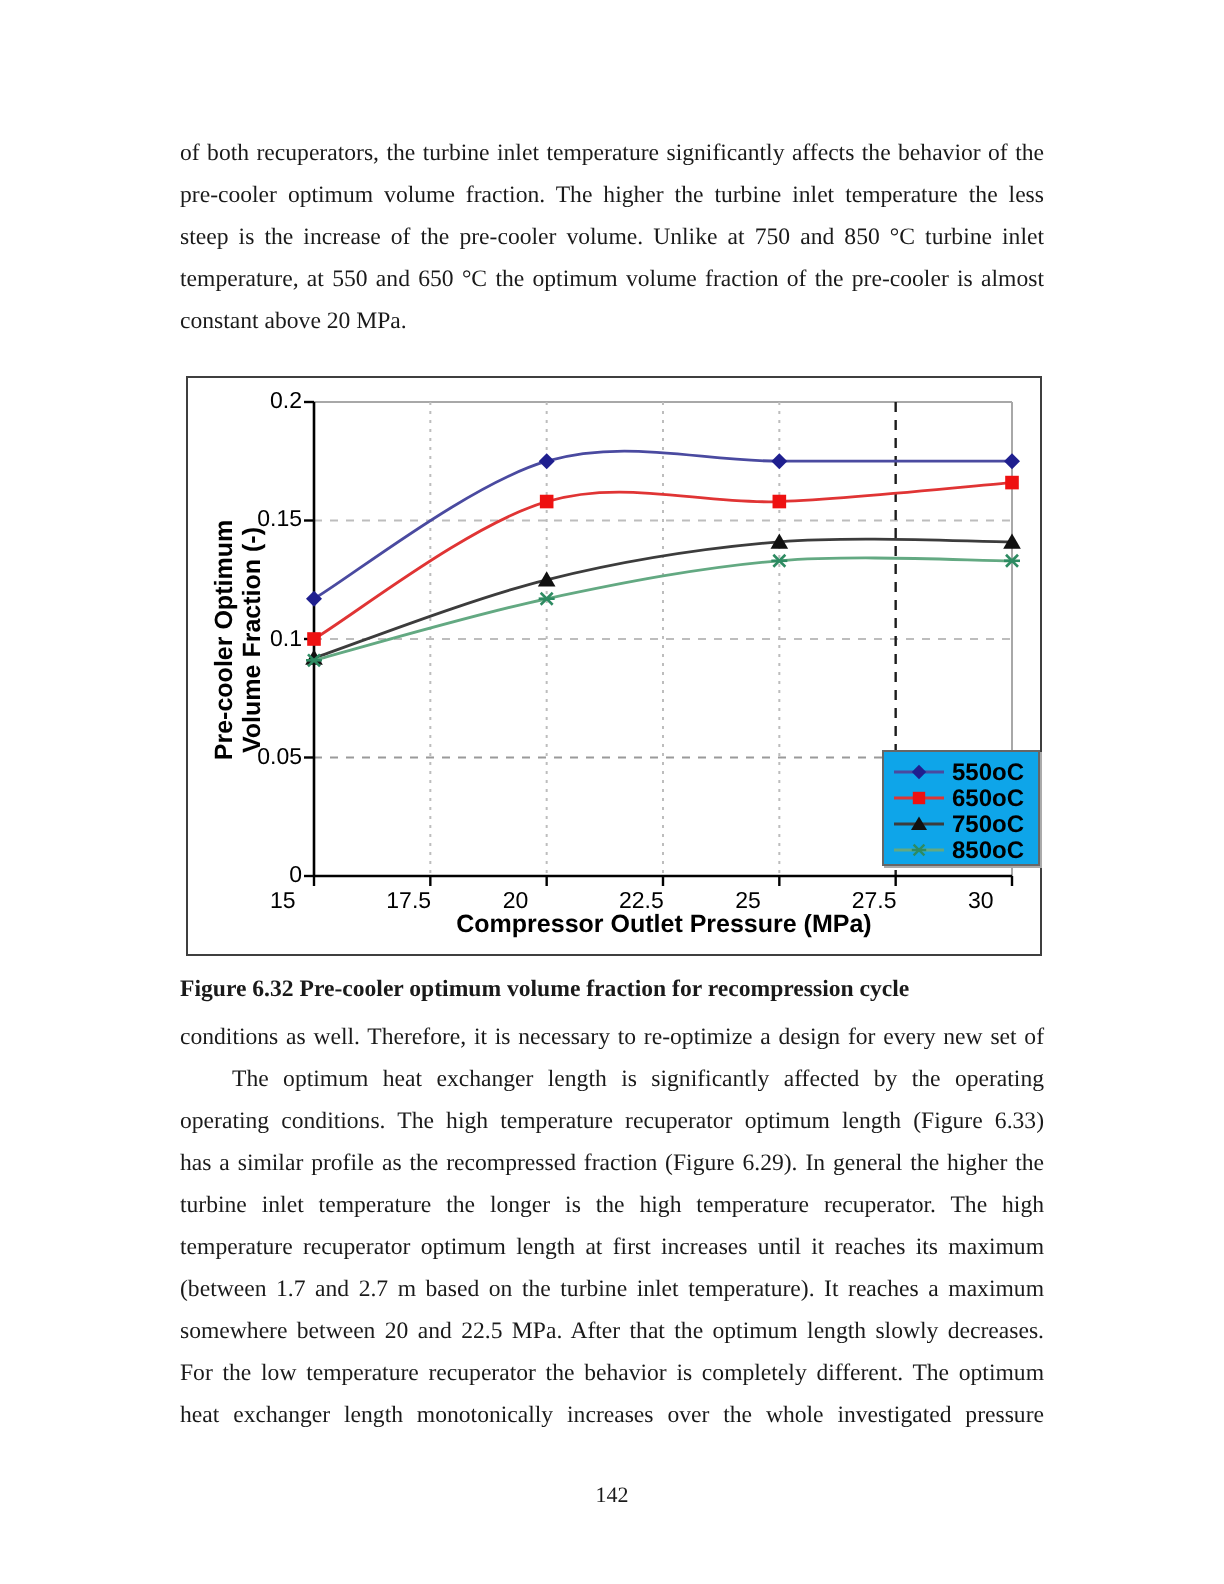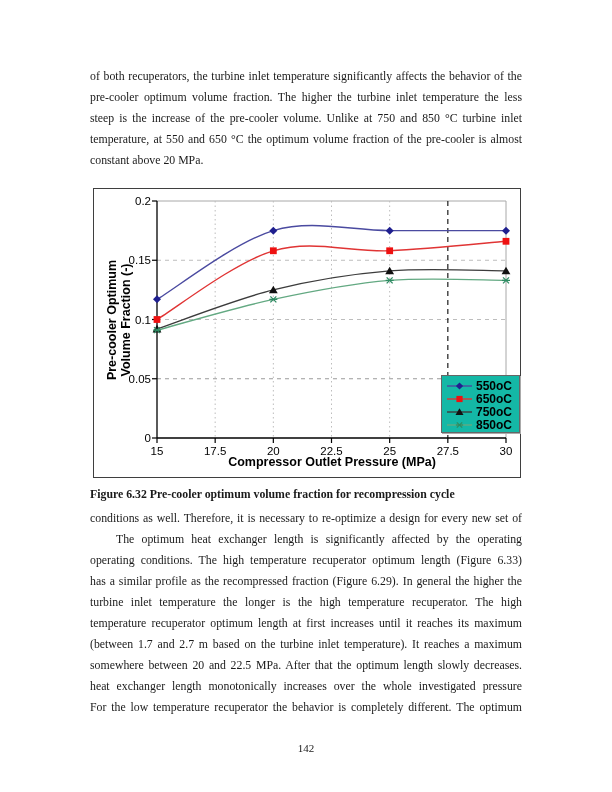--- a/index.html
+++ b/index.html
@@ -18,28 +18,28 @@
   }
   .pagenum{position:absolute;left:0;width:612px;top:742px;text-align:center;font-size:11px;}
   .figurebox{
     position:absolute;left:93px;top:188px;width:428px;height:290px;
     border:1.5px solid #3f3f3f;box-sizing:border-box;background:#fff;
     font-family:"Liberation Sans","DejaVu Sans",sans-serif;
   }
   .figinner{position:absolute;left:0;top:0;width:425px;height:287px;}
   .chart-svg{position:absolute;left:0;top:0;}
   .ytick{position:absolute;width:48px;text-align:right;font-size:11.5px;color:#000;line-height:12px;}
-  .xtick{position:absolute;width:44px;text-align:center;font-size:11.5px;color:#000;line-height:12px;}
+  .xtick{position:absolute;width:44px;font-size:11.5px;color:#000;line-height:12px;}
   .xaxis-title{position:absolute;text-align:center;font-weight:bold;font-size:12.5px;color:#000;}
   .yaxis-title{
     position:absolute;text-align:center;font-weight:bold;font-size:12.5px;line-height:14px;color:#000;
     transform:rotate(-90deg);
   }
   .legend{
-    position:absolute;background:#14b8a6;border:1.2px solid #666;
+    position:absolute;background:#0ea5e9;border:1.2px solid #666;
     box-shadow:1px 1px 0 #aaa;padding:3px 5px 2px 4px;box-sizing:border-box;
   }
   .legend-row{display:flex;align-items:center;height:13px;}
   .legend-label{font-weight:bold;font-size:12px;color:#000;margin-left:3px;white-space:nowrap;}
   .legend-sample{flex:0 0 auto;}
 </style>
 </head>
 <body>
 
 <div class="page">
@@ -174,19 +174,19 @@
 
   <div id="para2" class="textblock" style="top:508px;">
       <div class="jline">conditions as well.  Therefore, it is necessary to re-optimize a design for every new set of</div>
       <div class="jline indent">The optimum heat exchanger length is significantly affected by the operating</div>
       <div class="jline">operating conditions.  The high temperature recuperator optimum length (Figure 6.33)</div>
       <div class="jline">has a similar profile as the recompressed fraction (Figure 6.29).  In general the higher the</div>
       <div class="jline">turbine inlet temperature the longer is the high temperature recuperator.  The high</div>
       <div class="jline">temperature recuperator optimum length at first increases until it reaches its maximum</div>
       <div class="jline">(between 1.7 and 2.7 m based on the turbine inlet temperature).  It reaches a maximum</div>
       <div class="jline">somewhere between 20 and 22.5 MPa.  After that the optimum length slowly decreases.</div>
+      <div class="jline">For the low temperature recuperator the behavior is completely different. The optimum</div>
       <div class="jline">heat exchanger length monotonically increases over the whole investigated pressure</div>
-      <div class="jline">For the low temperature recuperator the behavior is completely different. The optimum</div>
     </div>
 
   <div class="pagenum">142</div>
 
 </div>
 
 </body></html>

